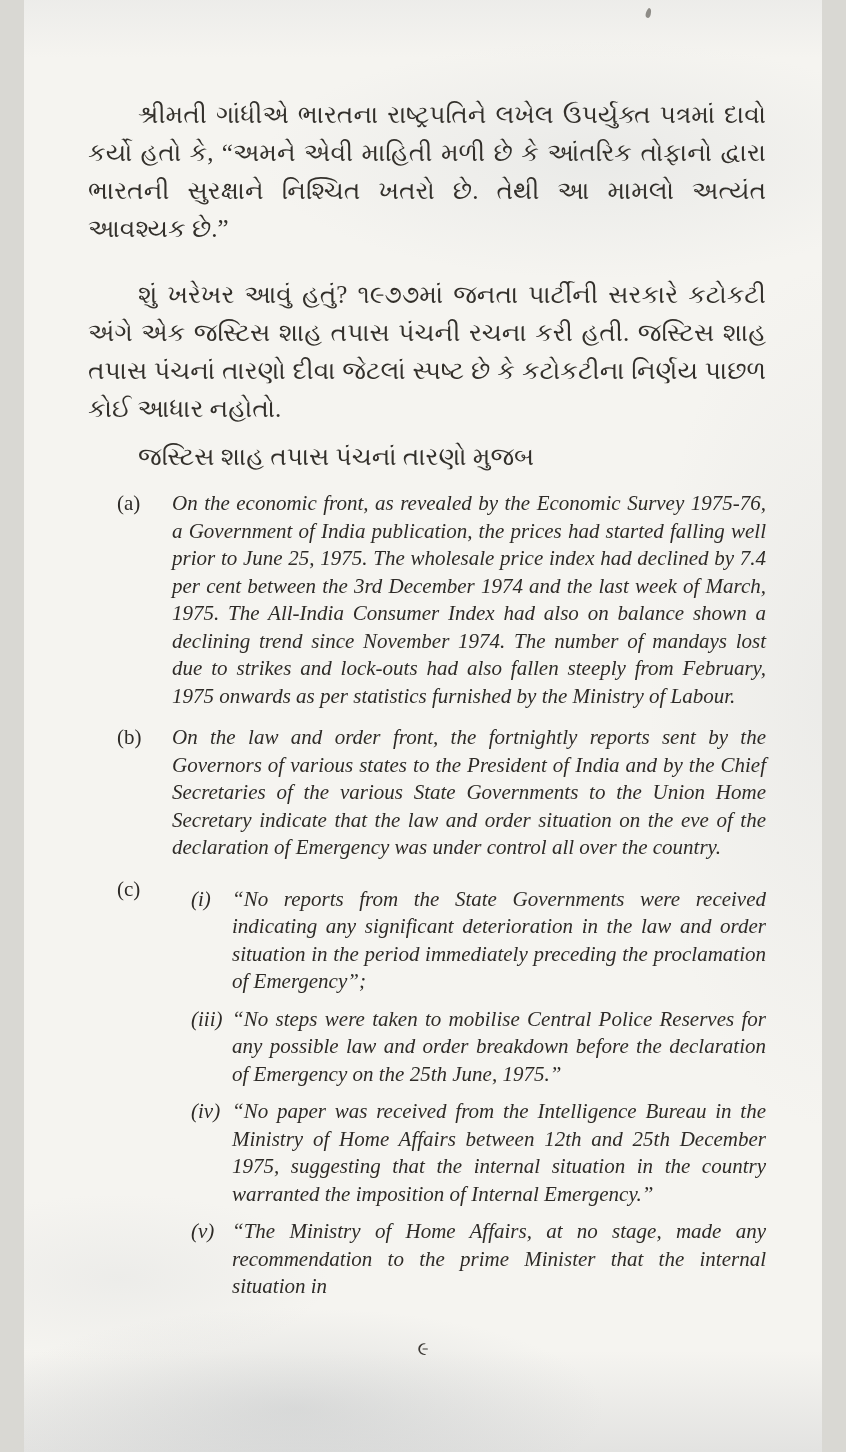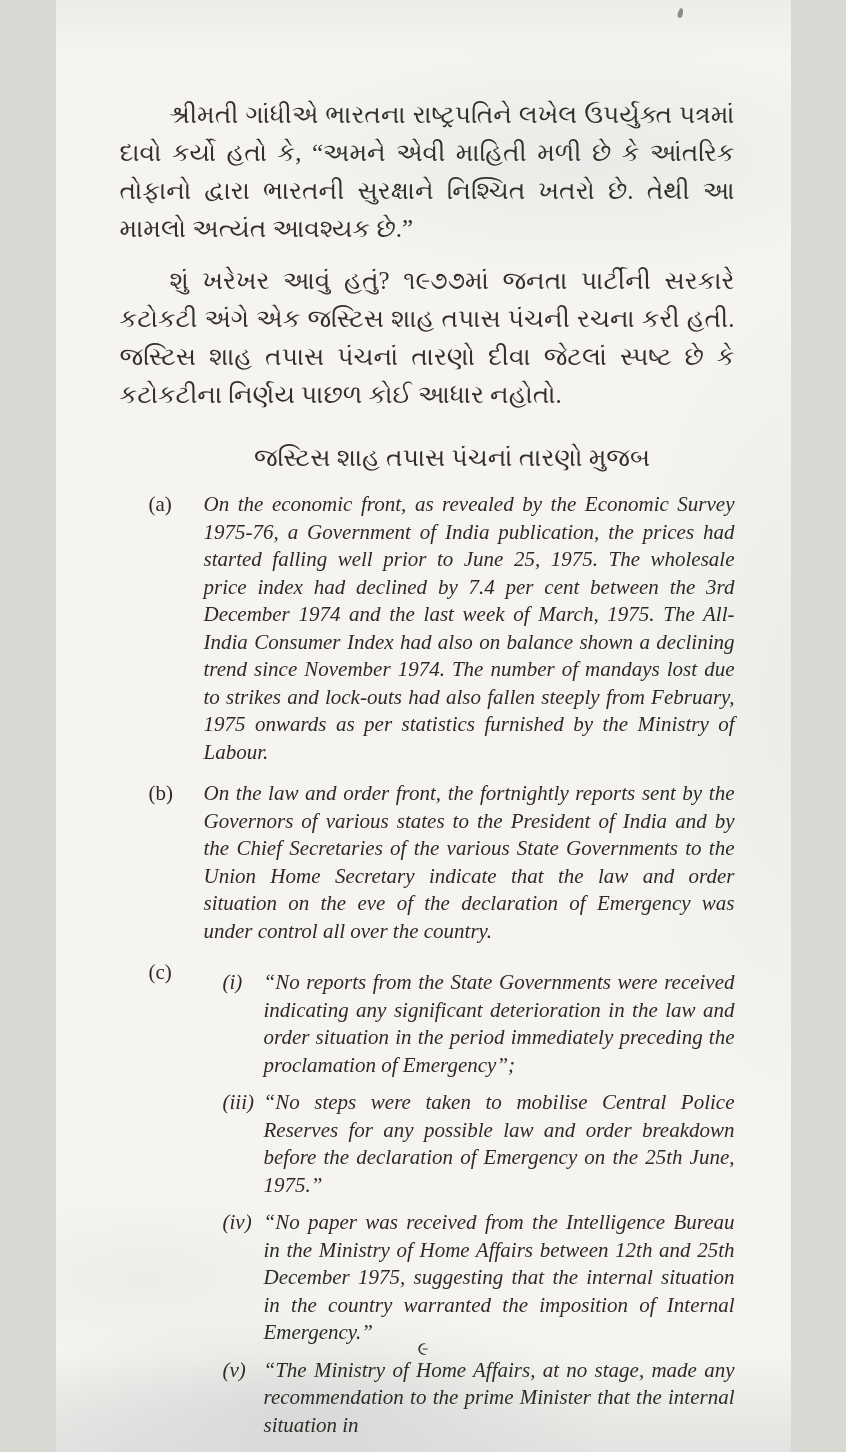--- a/index.html
+++ b/index.html
@@ -1,18 +1,18 @@
 <!DOCTYPE html>
 <html><head>
 <meta charset="utf-8">
 <style>
   html,body { margin:0; padding:0; background:#d9d8d3; }
   .page {
     position:relative;
-    width:735px; height:1452px;
+    width:798px; height:1452px;
     margin:0 auto;
     overflow:hidden;
     background-color:#f5f4f0;
     background-image:
       radial-gradient(ellipse 480px 170px at 72% 11%, rgba(188,194,199,0.20), transparent 70%),
       radial-gradient(ellipse 430px 140px at 34% 97%, rgba(168,173,178,0.28), transparent 72%),
       radial-gradient(ellipse 260px 620px at 101% 48%, rgba(178,182,187,0.14), transparent 70%),
       radial-gradient(ellipse 300px 120px at 12% 88%, rgba(188,192,196,0.15), transparent 70%),
       linear-gradient(180deg, rgba(198,201,205,0.18) 0%, rgba(255,255,255,0) 4%, rgba(255,255,255,0) 93%, rgba(172,175,180,0.25) 100%);
     font-family:"Liberation Serif","DejaVu Serif",serif;
@@ -26,22 +26,22 @@
     transform:rotate(14deg);
   }
   .content { position:absolute; left:64px; right:56px; top:96px; }
 
   .guj {
     font-size:25px; line-height:38px;
     margin:0; text-align:justify;
     color:#33302b;
   }
   .indent { text-indent:50px; }
-  .guj.para2 { margin-top:14px; }
-  .guj.heading { margin-top:25px; text-align:center; }
+  .guj.para2 { margin-top:28px; }
+  .guj.heading { margin-top:10px; text-align:left; }
 
   .findings {
     list-style:none;
     margin:13px 0 0 29px; padding:0;
     font-size:21px; line-height:27.5px;
     color:#2e2b27;
   }
   .item { display:flex; margin-top:14px; }
   .item-label { flex:0 0 55px; }
   .item-text { flex:1; text-align:justify;font-style:italic; }

